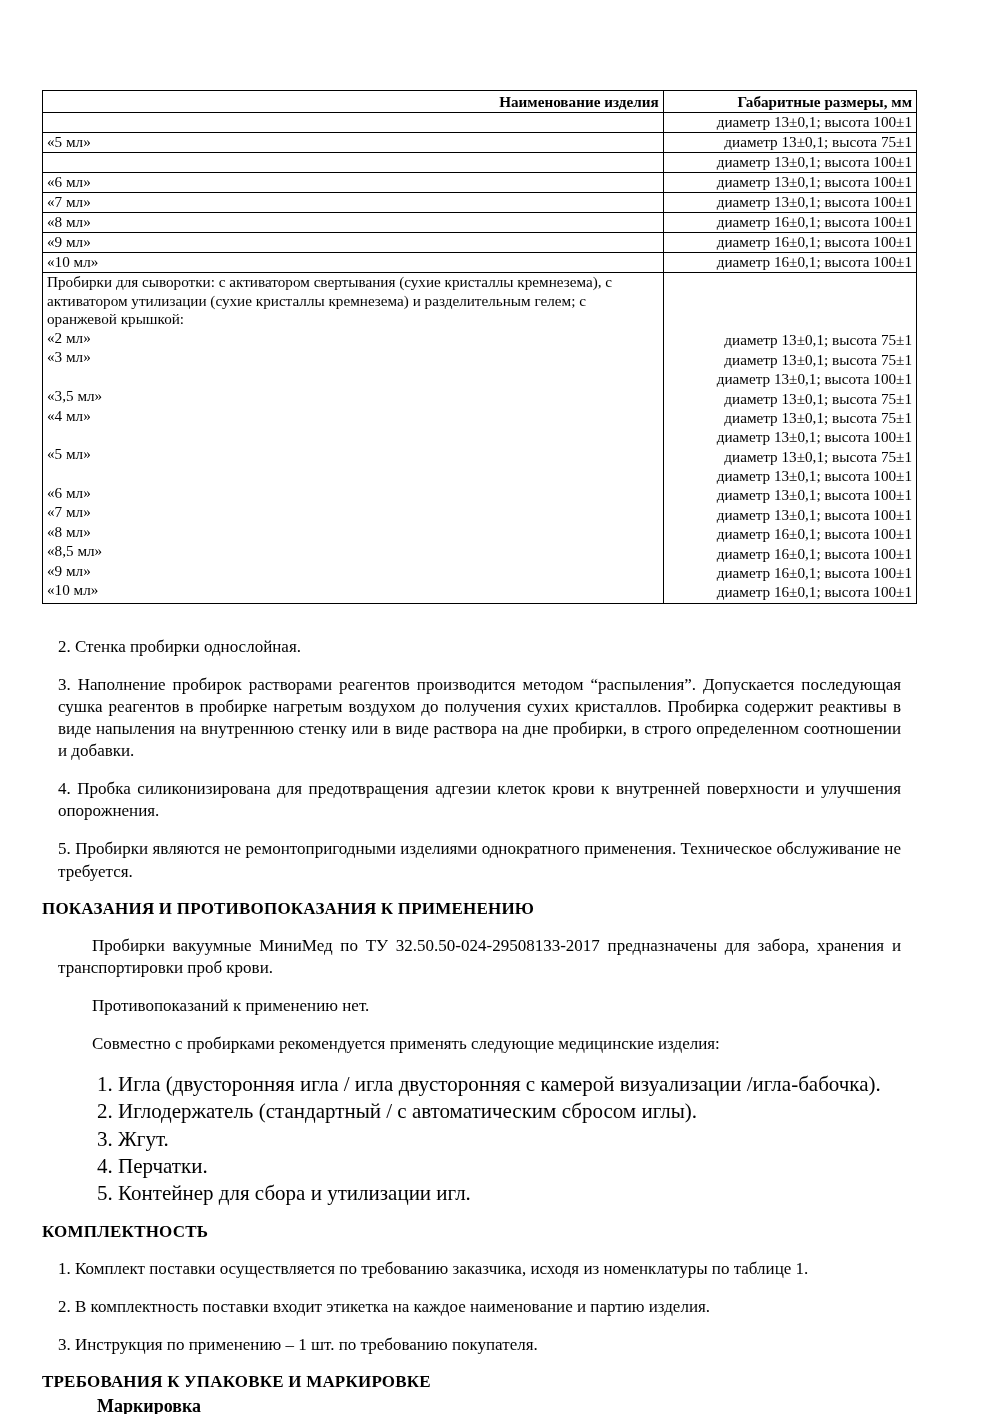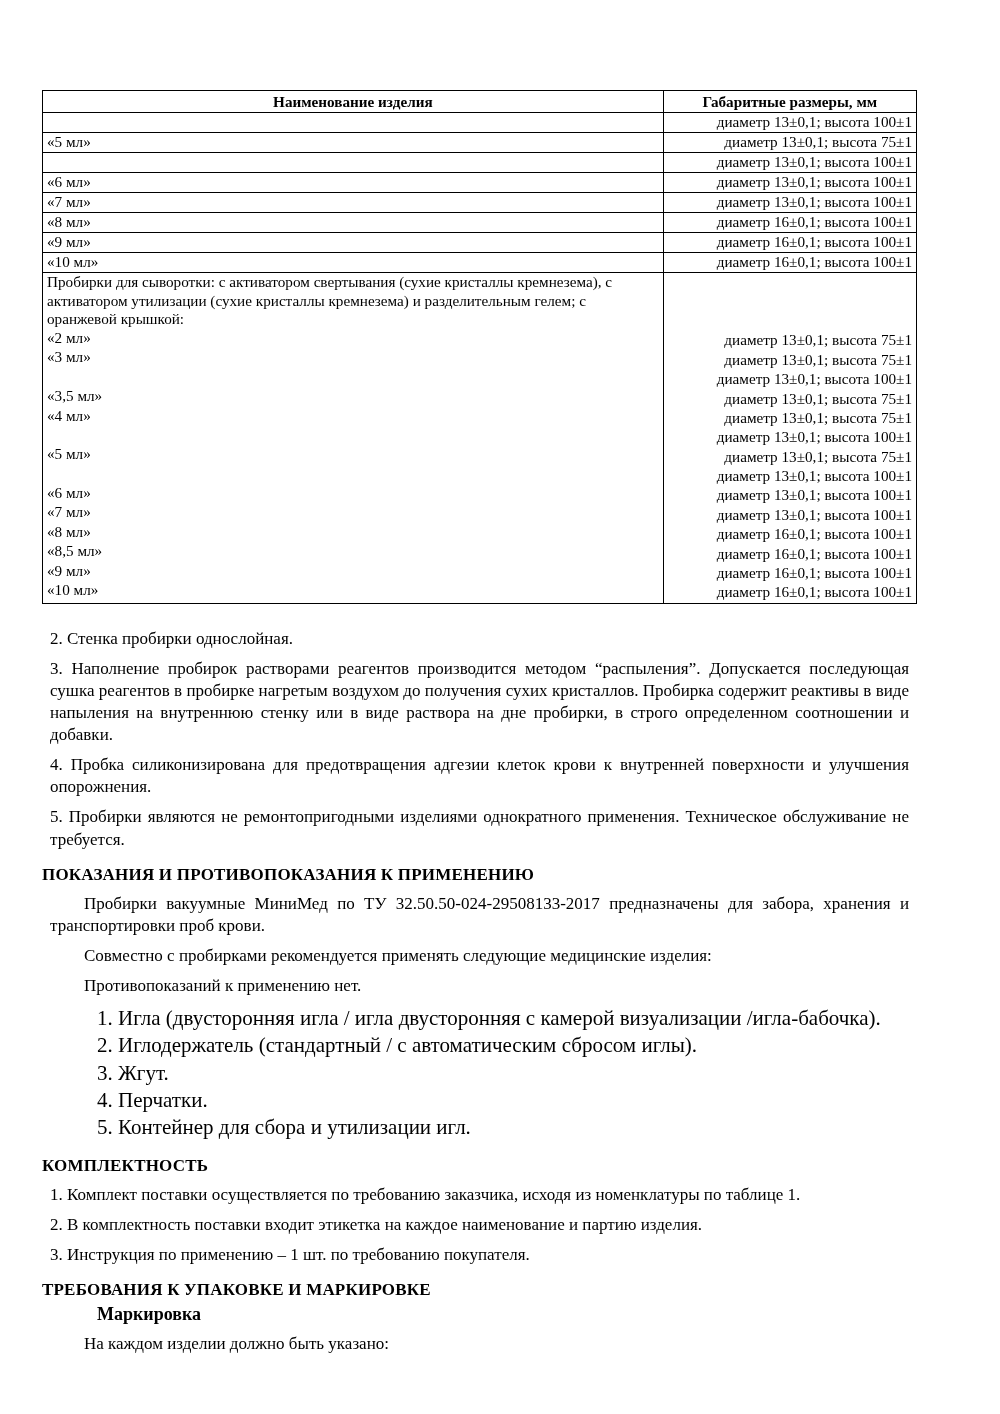--- a/index.html
+++ b/index.html
@@ -34,21 +34,21 @@
     table-layout: fixed;
     font-size: 15.2px;
     line-height: 1.14;
   }
   table.spec th, table.spec td {
     border: 1px solid #000000;
     padding: 0px 4px;
     vertical-align: top;
   }
   table.spec th {
-    text-align: center;
+    text-align: right;
     font-weight: bold;
     font-size: 15.2px;
     padding: 2px 4px;
   }
   .col-name { width: 620px; }
   .col-dim { width: 253px; }
   td.name {
     text-align: left;
     padding-left: 5px;
     height: 19px;
@@ -70,21 +70,21 @@
     line-height: 1.22;
   }
   .dim-list div { height: 19.4px; }
   .name-list div { height: 19.4px; }
 
   .para {
     text-align: justify;
     text-justify: inter-word;
     font-size: 17px;
     line-height: 1.3;
-    margin: 8px;
+    margin: 16px;
     font-family: Liberation Serif, serif;
   }
   .para.indent { text-indent: 34px; }
   .section-title {
     text-align: left;
     font-weight: bold;
     font-size: 17px;
     margin: 14px 0 2px 0;
     letter-spacing: 0.2px;
   }
@@ -195,22 +195,22 @@
 
     <div class="after-table"></div>
 
     <p class="para">2. Стенка пробирки однослойная.</p>
     <p class="para">3. Наполнение пробирок растворами реагентов производится методом “распыления”. Допускается последующая сушка реагентов в пробирке нагретым воздухом до получения сухих кристаллов. Пробирка содержит реактивы в виде напыления на внутреннюю стенку или в виде раствора на дне пробирки, в строго определенном соотношении и добавки.</p>
     <p class="para">4. Пробка силиконизирована для предотвращения адгезии клеток крови к внутренней поверхности и улучшения опорожнения.</p>
     <p class="para">5. Пробирки являются не ремонтопригодными изделиями однократного применения. Техническое обслуживание не требуется.</p>
 
     <div class="section-title">ПОКАЗАНИЯ И ПРОТИВОПОКАЗАНИЯ К ПРИМЕНЕНИЮ</div>
     <p class="para indent">Пробирки вакуумные МиниМед по ТУ 32.50.50-024-29508133-2017 предназначены для забора, хранения и транспортировки проб крови.</p>
+    <p class="para indent">Противопоказаний к применению нет.</p>
     <p class="para indent">Совместно с пробирками рекомендуется применять следующие медицинские изделия:</p>
-    <p class="para indent">Противопоказаний к применению нет.</p>
     <p class="list-item">1. Игла (двусторонняя игла / игла двусторонняя с камерой визуализации /игла-бабочка).</p>
     <p class="list-item">2. Иглодержатель (стандартный / с автоматическим сбросом иглы).</p>
     <p class="list-item">3. Жгут.</p>
     <p class="list-item">4. Перчатки.</p>
     <p class="list-item">5. Контейнер для сбора и утилизации игл.</p>
 
     <div class="section-title">КОМПЛЕКТНОСТЬ</div>
     <p class="para">1. Комплект поставки осуществляется по требованию заказчика, исходя из номенклатуры по таблице 1.</p>
     <p class="para">2. В комплектность поставки входит этикетка на каждое наименование и партию изделия.</p>
     <p class="para">3. Инструкция по применению – 1 шт. по требованию покупателя.</p>

